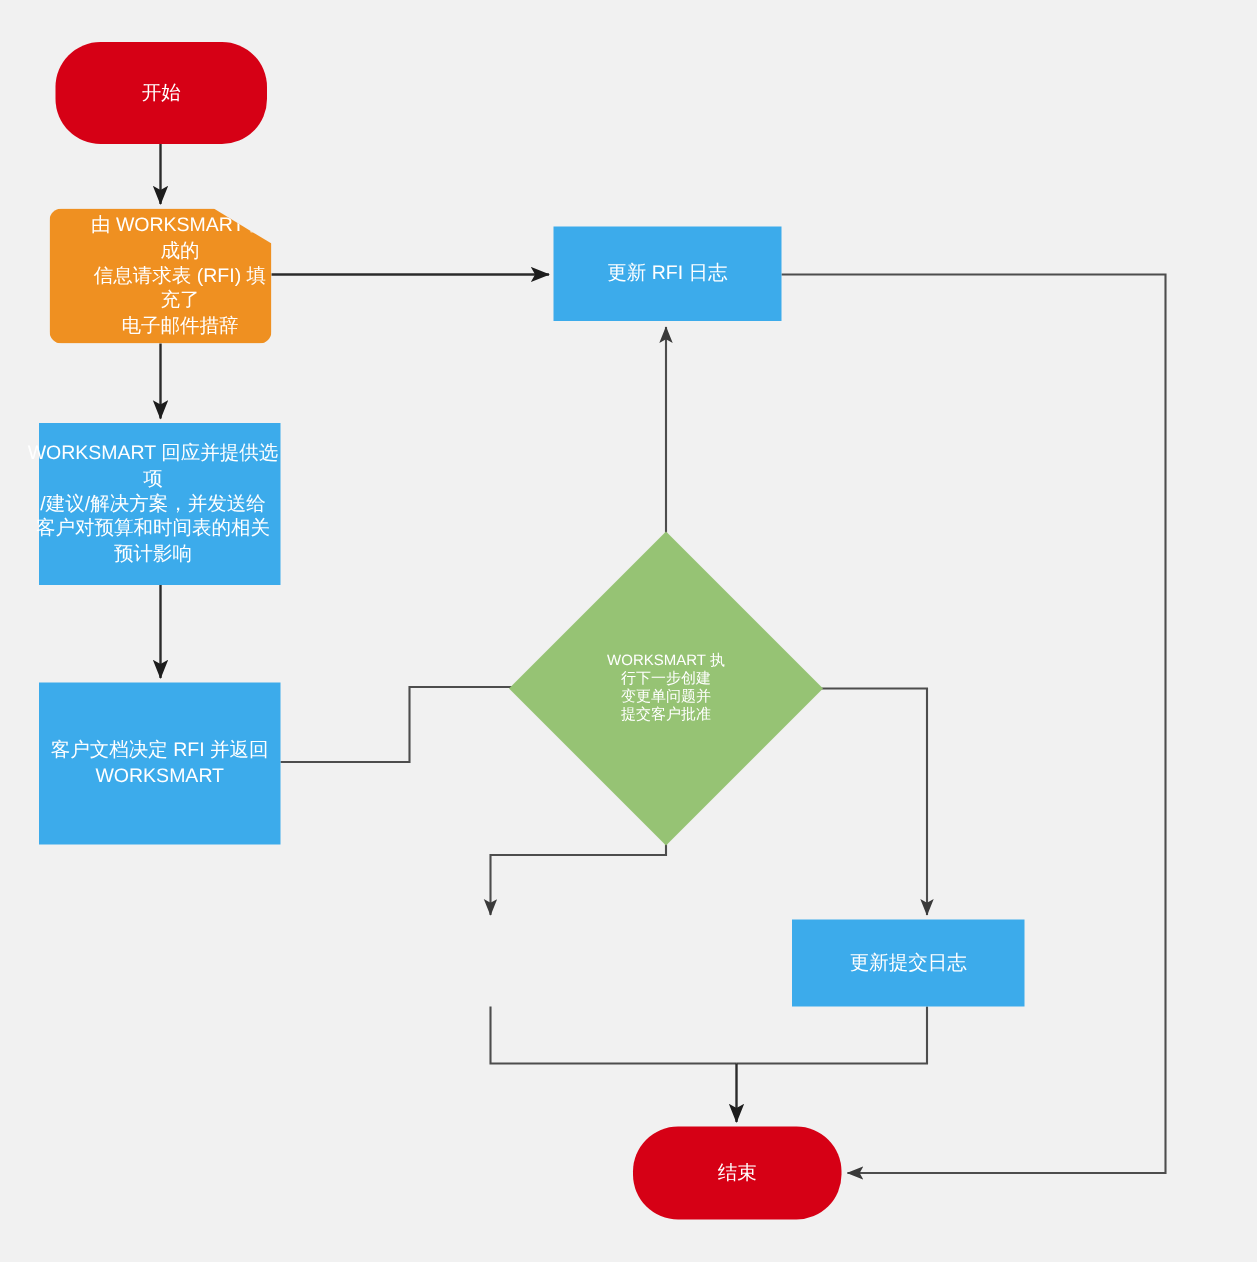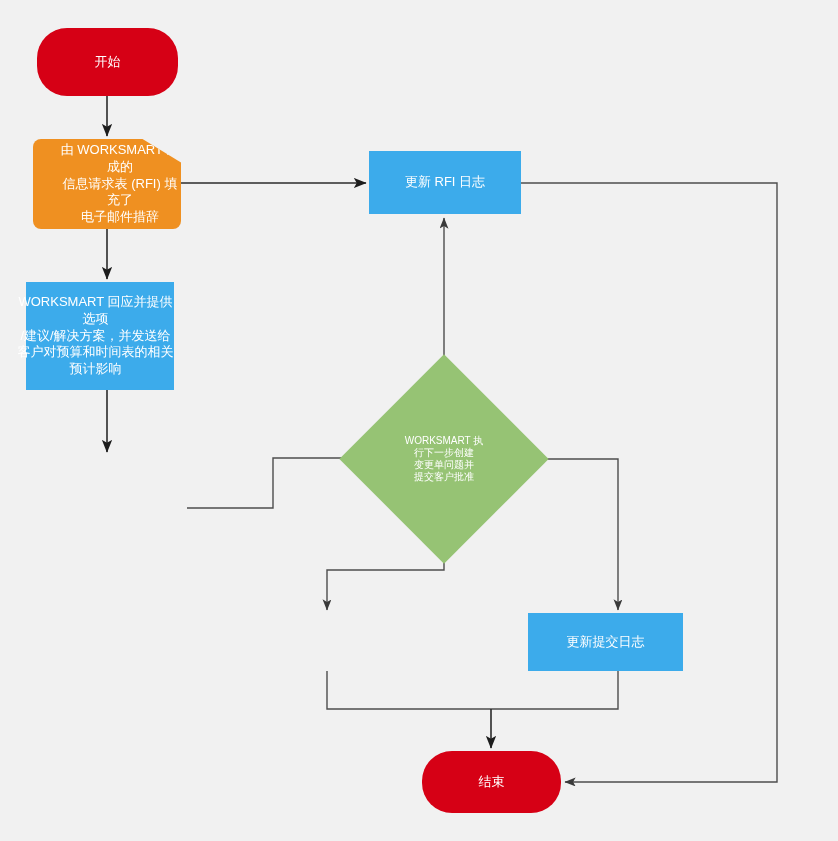--- a/index.html
+++ b/index.html
@@ -135,27 +135,31 @@
   <div class="node n-terminator" style="left:37px; top:28px; width:141px; height:68px;text-align:center;">
     <span class="lbl">开始</span>
   </div>
 
   <div class="node n-data" style="left:33px; top:139px; width:148px; height:90px;padding-left:40px;">
     <span class="lbl" style="width:176px; margin-left:-14px;">由 WORKSMART 生成的
 信息请求表 (RFI) 填充了
 电子邮件措辞</span>
   </div>
 
-  <div class="node n-process overflow-text" style="left:26px; top:282px; width:148px; height:108px;">
+  <div class="node n-process overflow-text" style="left:26px; top:282px; width:161px; height:108px;">
     <span class="lbl">WORKSMART 回应并提供选项
 /建议/解决方案，并发送给
 客户对预算和时间表的相关
 预计影响</span>
   </div>
 
+  <div class="node n-process" style="left:26px; top:455px; width:161px; height:108px;">
+    <span class="lbl">客户文档决定 RFI 并返回
+WORKSMART</span>
+  </div>
 
   <div class="node n-process" style="left:369px; top:151px; width:152px; height:63px;">
     <span class="lbl">更新 RFI 日志</span>
   </div>
 
   <div class="node n-decision" style="left:370px; top:385px; width:148px; height:148px;">
     <span class="diamond-bg"></span>
     <span class="lbl">WORKSMART 执
 行下一步创建
 变更单问题并

